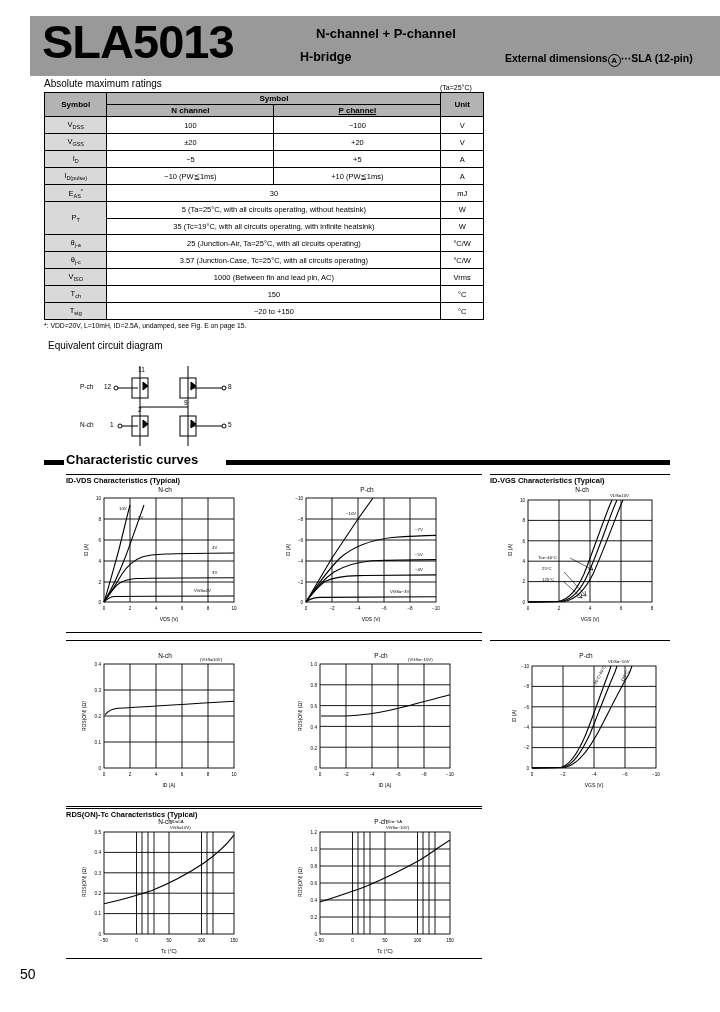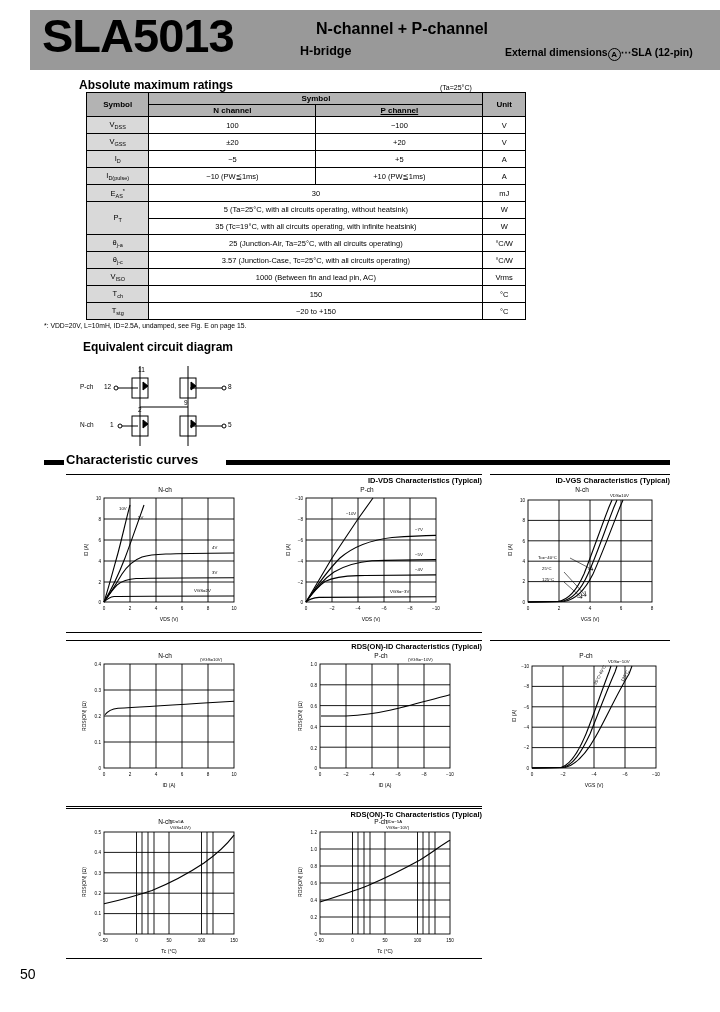--- a/index.html
+++ b/index.html
@@ -6,43 +6,43 @@
   body{
     width:720px;height:1012px;position:relative;overflow:hidden;
     font-family:"Liberation Sans", sans-serif;
     color:#000;
     -webkit-font-smoothing:none;
   }
   .page{position:absolute;inset:0;background:#ffffff;}
 
   
   .header{
-    position:absolute;left:30px;top:10px;width:690px;height:60px;
+    position:absolute;left:30px;top:16px;width:690px;height:60px;
     background:#999999;
   }
   .part-no{
     position:absolute;left:12px;top:-4px;
     font-size:47px;font-weight:bold;letter-spacing:-1px;
     font-family:"Liberation Sans", sans-serif;line-height:60px;
   }
-  .hdr-sub1{position:absolute;left:270px;top:10px;font-size:16px;font-weight:bold;padding-left:16px;}
+  .hdr-sub1{position:absolute;left:270px;top:10px;font-size:13px;font-weight:bold;padding-left:16px;}
   .hdr-sub2{position:absolute;left:270px;top:34px;font-size:12.5px;font-weight:bold;}
   .hdr-ext{position:absolute;left:475px;top:36px;font-size:10.5px;font-weight:bold;white-space:nowrap;}
   .circA{
     display:inline-block;width:11px;height:11px;border:1px solid #000;border-radius:50%;
     font-size:8px;line-height:11px;text-align:center;font-weight:bold;vertical-align:-1px;
   }
 
   
-  .sec-title{position:absolute;font-size:12px;font-weight:bold;margin-left:35px;}
+  .sec-title{position:absolute;font-size:10px;font-weight:normal;}
   .ta-note{position:absolute;font-size:7px;}
 
   
   .tblwrap{position:absolute;left:44px;top:92px;width:440px;}
-  table.amr{border-collapse:collapse;width:440px;font-size:7.5px;margin-left:42px;}
+  table.amr{border-collapse:collapse;width:440px;font-size:7.5px;}
   table.amr td,table.amr th{border:1px solid #000;padding:0;text-align:center;vertical-align:middle;}
   table.amr .symcol{width:62px;background:#d9d9d9;height:16px;}
   table.amr .unitcol{width:42px;}
   table.amr .hdr{background:#b3b3b3;font-weight:bold;font-size:8px;}
   table.amr .valcol{width:168px;}
   .rowh{height:16px;}
   .sub{font-size:5.5px;vertical-align:-2px;}
   .sup{font-size:5.5px;vertical-align:3px;}
   .footnote{position:absolute;left:44px;top:322px;font-size:6.8px;}
 
@@ -50,21 +50,21 @@
   .eq-area{position:absolute;left:80px;top:366px;width:180px;height:80px;}
   .eq-lbl{position:absolute;font-size:6.5px;}
 
   
   .cc-bar{position:absolute;height:5px;background:#000;}
   .cc-title{position:absolute;left:66px;top:452px;font-size:13px;font-weight:bold;}
 
   
   .cbox{position:absolute;}
   .grouptitle{
-    position:absolute;text-align:right;font-size:7.5px;font-weight:bold;
+    position:absolute;text-align:left;font-size:7.5px;font-weight:bold;
   }
   .chlabel{position:absolute;font-size:6.5px;text-align:center;}
   .rule{position:absolute;background:#000;height:1px;}
 
   svg{display:block;}
   svg text{font-family:"Liberation Sans", sans-serif;}
 
   .pagenum{position:absolute;left:20px;top:966px;font-size:14px;}
 </style>
 </head>
@@ -355,21 +355,20 @@
           <path d="M94 110 l-5 -1 M94 110 l-1 -5"></path>
         <path d="M72 96 L90 112"></path>
           <path d="M90 112 l-5 -1 M90 112 l-1 -5"></path>
       </g>
       <text x="20" y="64" font-size="5" transform="rotate(-90 20 64)" text-anchor="middle" fill="#000">ID (A)</text>
       <text x="98" y="135" font-size="5" text-anchor="middle" fill="#000">VGS (V)</text>
     </svg>
   </div>
 
   <div class="rule" style="left:66px;top:640px;width:416px;"></div>
-  <div class="grouptitle" style="left:66px;top:642px;width:416px;">RDS(ON)-ID Characteristics (Typical)</div>
   <div class="rule" style="left:66px;top:806px;width:416px;"></div>
   <div class="rule" style="left:490px;top:640px;width:180px;"></div>
 
   <div class="cbox" style="left:70px;top:652px;width:190px;height:150px;">
     <div class="chlabel" style="left:0;top:0;width:190px;">N-ch</div>
     <svg width="190" height="145" viewBox="0 0 190 145">
       <g stroke="#000" stroke-width="0.9" fill="none">
         <rect x="34" y="12" width="130" height="104"></rect>
         <line x1="60" y1="12" x2="60" y2="116"></line>
         <line x1="86" y1="12" x2="86" y2="116"></line>

